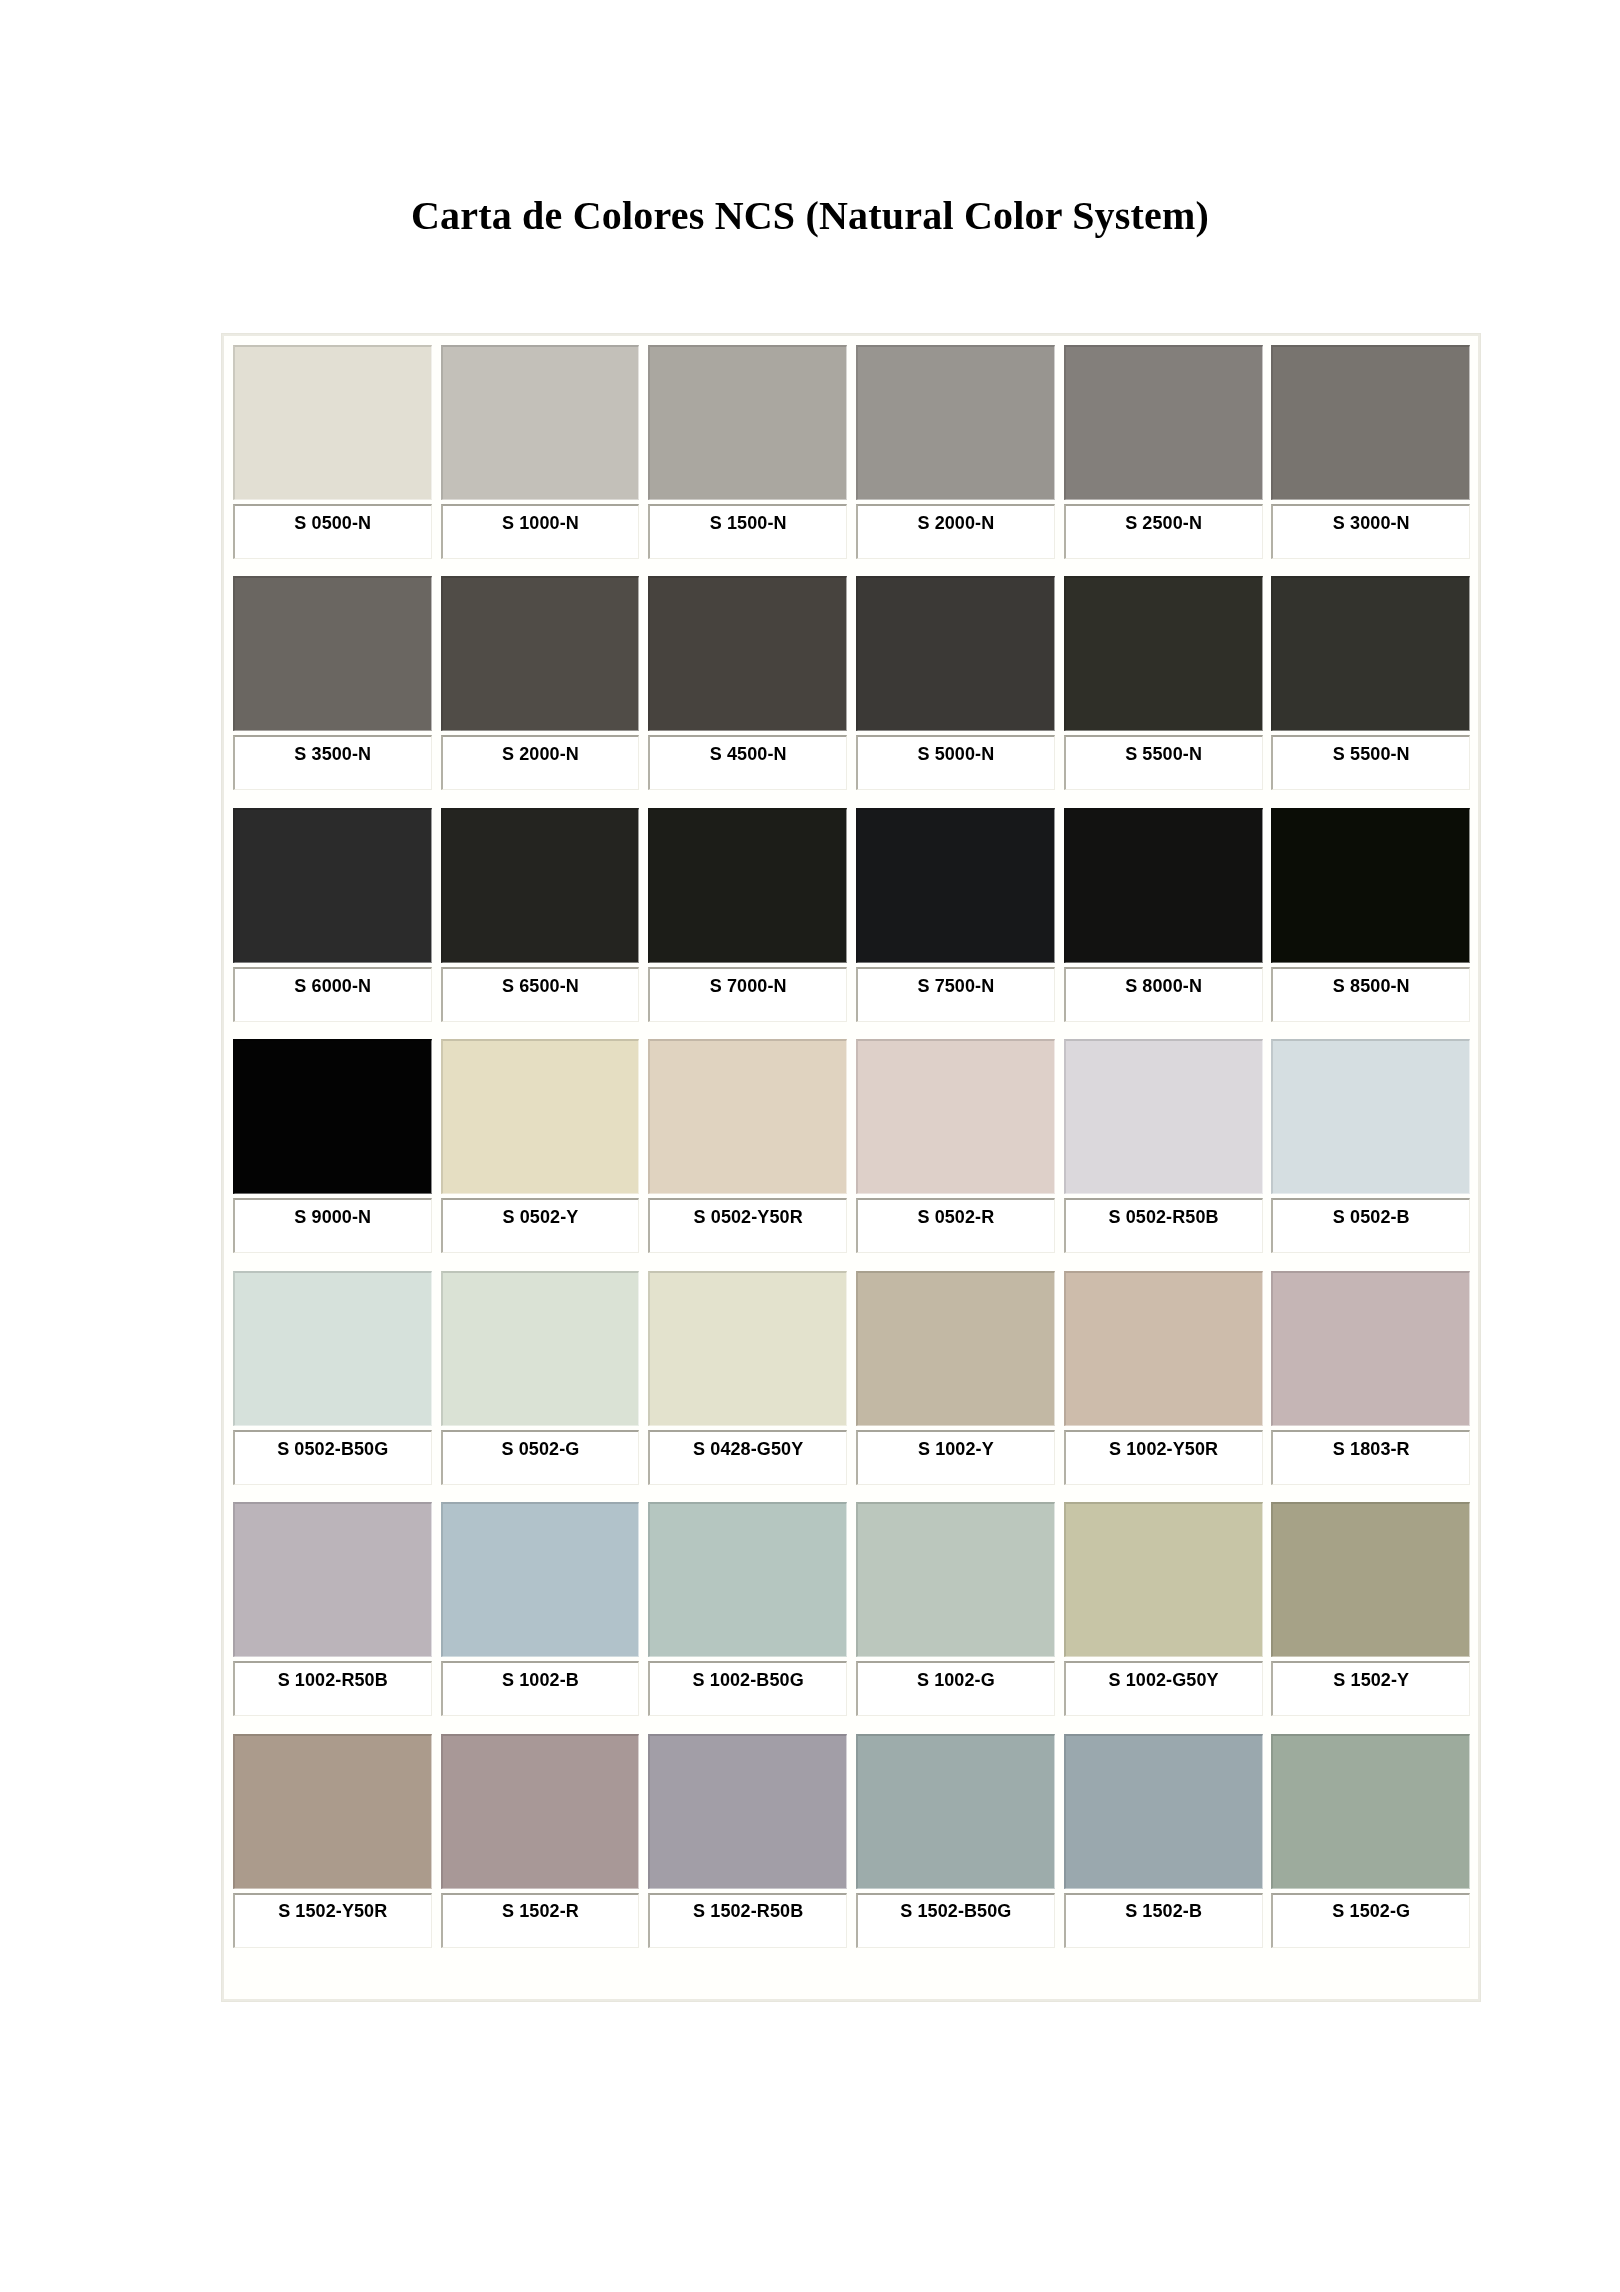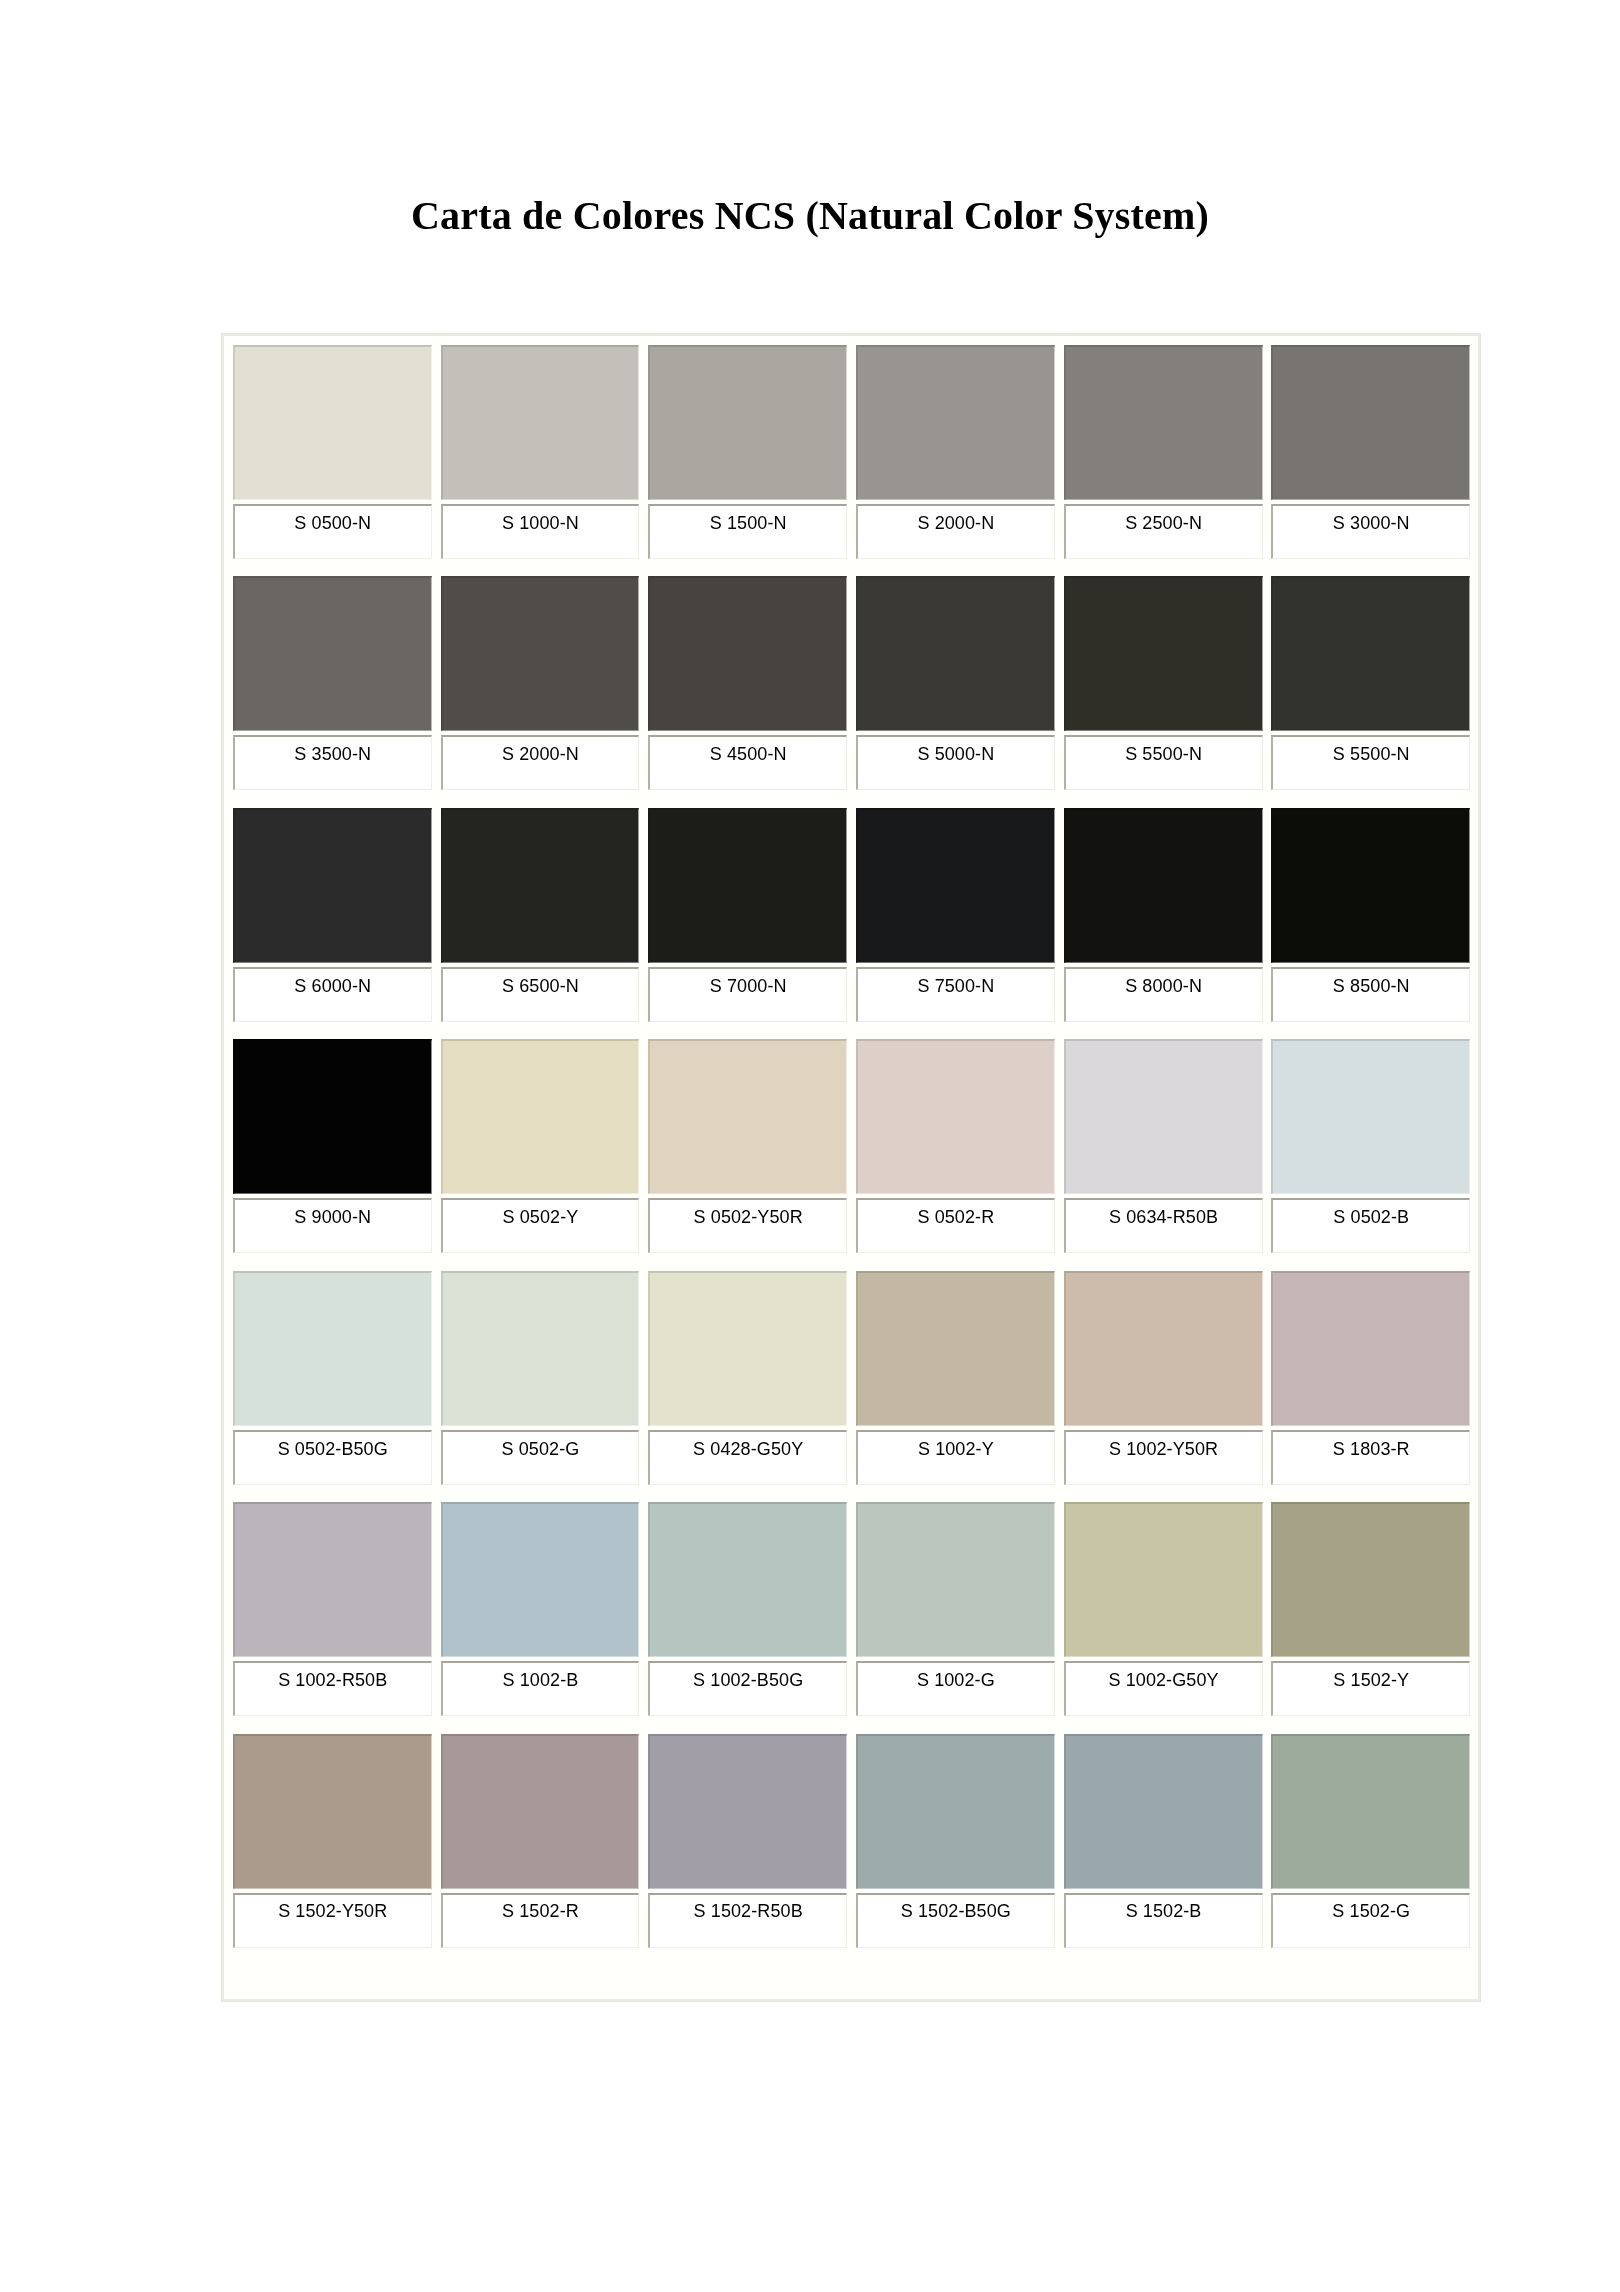--- a/index.html
+++ b/index.html
@@ -81,21 +81,21 @@
     border-left: 2px solid #b3b1a6;
     border-right: 1px solid #efeee6;
     border-bottom: 1px solid #efeee6;
     display: flex;
     align-items: flex-start;
     justify-content: center;
     padding-top: 6.9px;
   }
   .label-text {
     font-family: "Liberation Sans", sans-serif;
-    font-weight: normal;
+    font-weight: bold;
     font-size: 18px;
     color: #000000;
     letter-spacing: 0.1px;
     white-space: nowrap;
   }
   .row-gap { height: 17.6px; }
   .mini-gap { height: 3.9px; }
 </style>
 </head>
 <body>
@@ -312,21 +312,21 @@
                 <span class="label-text">S 0502-Y50R</span>
               </div>
             </div>
             <div class="cell">
               <div class="label-cell">
                 <span class="label-text">S 0502-R</span>
               </div>
             </div>
             <div class="cell">
               <div class="label-cell">
-                <span class="label-text">S 0634-R50B</span>
+                <span class="label-text">S 0502-R50B</span>
               </div>
             </div>
             <div class="cell">
               <div class="label-cell">
                 <span class="label-text">S 0502-B</span>
               </div>
             </div>
           </div>
         </div>
         <div class="row-gap"></div>

